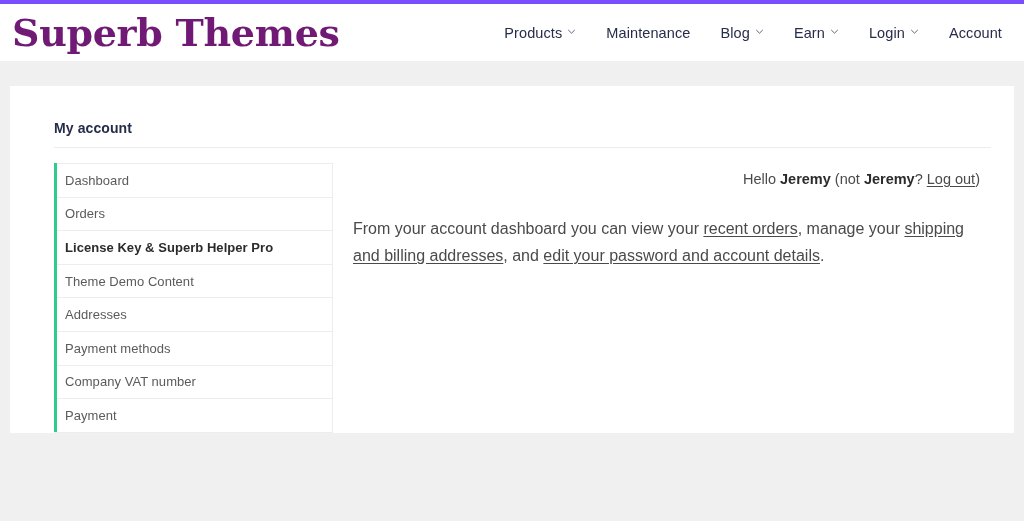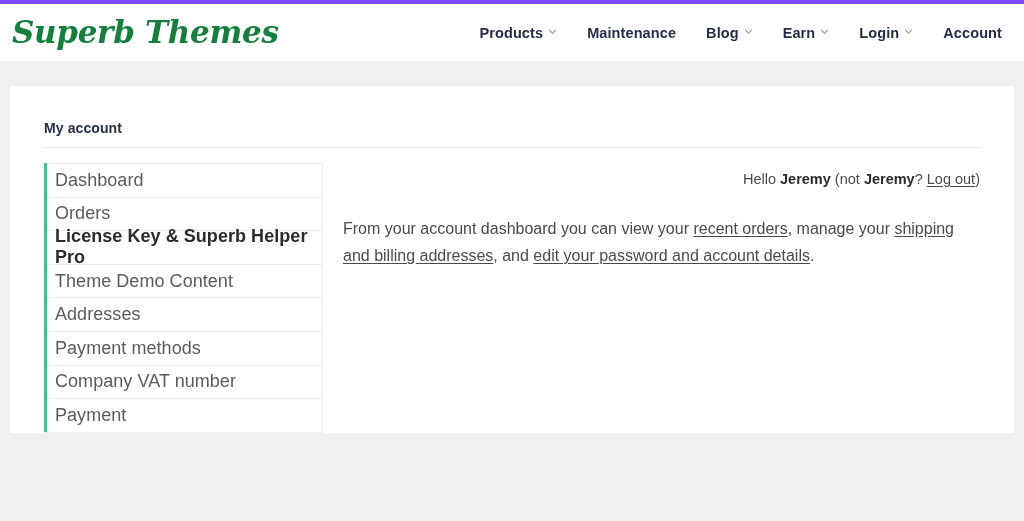--- a/index.html
+++ b/index.html
@@ -25,41 +25,40 @@
   .site-header {
     height: 57px;
     background: #ffffff;
     display: flex;
     align-items: center;
     padding: 0 22px 0 8px;
     position: relative;
   }
   .logo {
     font-family: "DejaVu Serif", serif;
-    font-style: italic;
     font-weight: 700;
-    font-size: 31px;
+    font-size: 38px;
     letter-spacing: -0.3px;
-    color: #15803d;
+    color: #701a75;
     white-space: nowrap;
     line-height: 1;
     padding-left: 4px;
   }
   .main-nav {
     margin-left: auto;
     display: flex;
     align-items: center;
     gap: 30px;
   }
   .nav-item {
     display: flex;
     align-items: center;
     gap: 5px;
     font-size: 14.5px;
-    font-weight: 700;
+    font-weight: 400;
     color: #262d4a;
     letter-spacing: 0.1px;
     cursor: pointer;
     white-space: nowrap;
   }
   .chev {
     display: inline-block;
     width: 9px;
     height: 9px;
     position: relative;
@@ -71,21 +70,21 @@
   .grey-band {
     height: 25px;
     background: #f0f0f0;
   }
 
   
   .content-card {
     background: #ffffff;
     margin: 0 10px 0 10px;
     height: 347px;
-    padding: 34px 34px 0 34px;
+    padding: 34px 34px 0 44px;
     position: relative;
   }
 
   .page-title {
     font-size: 14px;
     font-weight: 700;
     color: #262d4a;
     margin: 0 0 11px 0;
     letter-spacing: 0.1px;
   }
@@ -116,21 +115,21 @@
     left: 0; top: 0; bottom: 0;
     width: 3px;
     background: #2ecc8f;
   }
   .acct-item {
     height: 33.6px;
     display: flex;
     align-items: center;
     padding-left: 11px;
     border-top: 1px solid #ededed;
-    font-size: 18px;
+    font-size: 13px;
     color: #5b5b5b;
     cursor: pointer;
     letter-spacing: 0.05px;
     background: #ffffff;
   }
   .acct-item:first-child { border-top: 1px solid #ededed; }
   .acct-item.is-active {
     font-weight: 700;
     color: #2b2b2b;
   }

